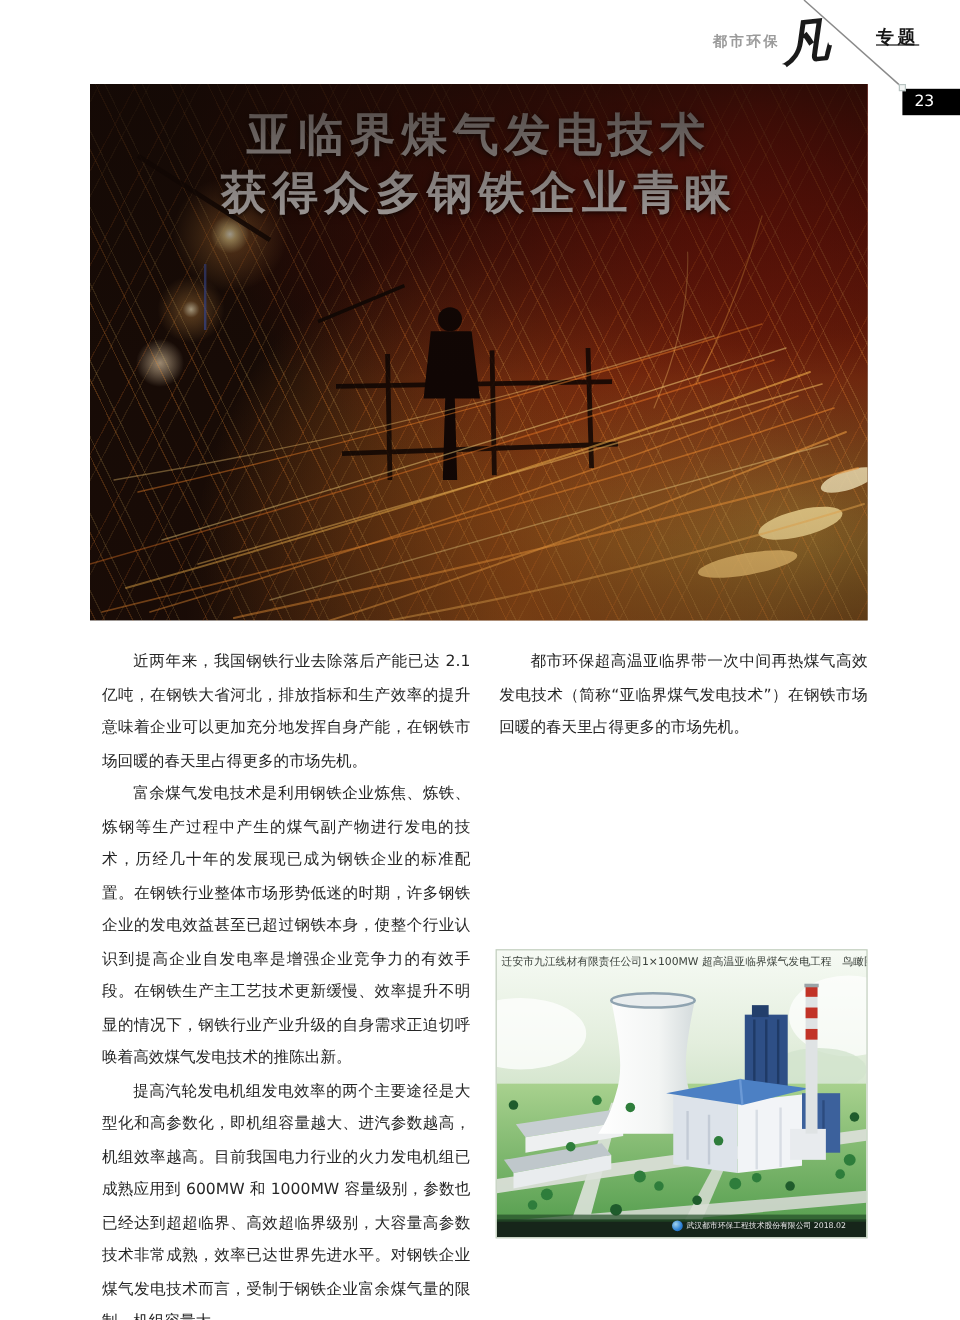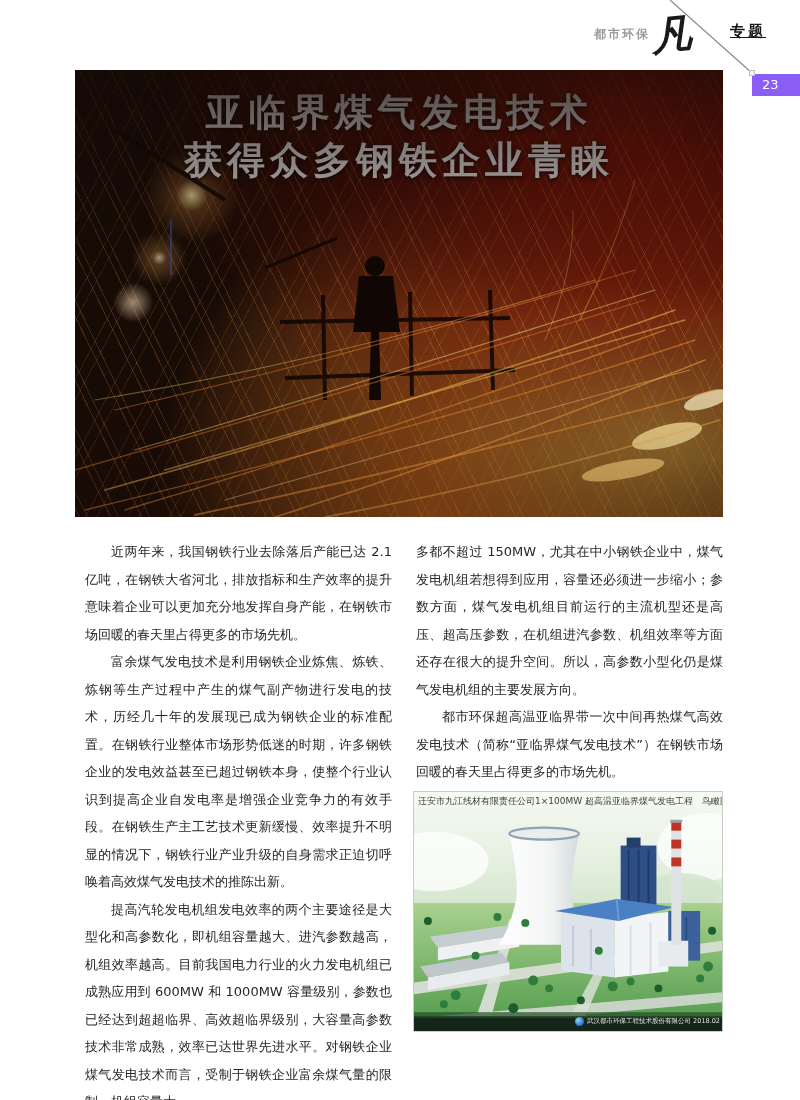--- a/index.html
+++ b/index.html
@@ -18,21 +18,21 @@
     font-family:"DejaVu Serif","Liberation Serif",serif;
     font-style:italic;font-weight:bold;transform:rotate(-6deg);
   }
   .header-line-svg{position:absolute;left:640px;top:0;width:160px;height:100px;}
   .section-label{
     position:absolute;left:730px;top:22px;font-size:15px;color:#161616;
     font-weight:bold;letter-spacing:3px;text-decoration:underline;
   }
   .page-num-box{
     position:absolute;left:752px;top:74px;width:48px;height:22px;
-    background:#8b5cf6;color:#ffffff;font-size:13px;line-height:22px;
+    background:#000000;color:#ffffff;font-size:13px;line-height:22px;
     padding-left:10px;box-sizing:border-box;
   }
   .page-num-box .corner-sq{
     position:absolute;left:-3px;top:-4px;width:6px;height:6px;
     background:#f2f4f3;border:1px solid #b9c4c2;box-sizing:border-box;
   }
   
   .hero{
     position:absolute;left:75px;top:70px;width:648px;height:447px;
     background:
@@ -82,21 +82,21 @@
   .figure{
     position:absolute;left:413px;top:791px;width:310px;height:241px;
     background:#eef4ec;border:1px solid #c3cfc0;box-sizing:border-box;overflow:hidden;
   }
   .figure-svg{position:absolute;inset:0;width:100%;height:100%;}
   .figure-caption{
     position:absolute;left:4px;top:3px;right:2px;font-size:9px;color:#3a403a;
     white-space:nowrap;letter-spacing:0;
   }
   .figure-watermark{
-    position:absolute;right:2px;bottom:5px;font-size:6.5px;color:rgba(255,255,255,.88);
+    position:absolute;right:17px;bottom:5px;font-size:6.5px;color:rgba(255,255,255,.88);
     display:flex;align-items:center;gap:3px;
   }
   .wm-logo{
     display:inline-block;width:9px;height:9px;border-radius:50%;
     background:radial-gradient(circle at 35% 35%, #9fd2f0 0%, #2b7fd4 60%, #1b5ea6 100%);
   }
 </style>
 </head>
 <body>
 
@@ -168,21 +168,20 @@
   <div class="hero-shade"></div>
 </div>
 
 <div class="article">
   <div class="col">
     <p class="indent">近两年来，我国钢铁行业去除落后产能已达 2.1 亿吨，在钢铁大省河北，排放指标和生产效率的提升意味着企业可以更加充分地发挥自身产能，在钢铁市场回暖的春天里占得更多的市场先机。</p>
     <p class="indent">富余煤气发电技术是利用钢铁企业炼焦、炼铁、炼钢等生产过程中产生的煤气副产物进行发电的技术，历经几十年的发展现已成为钢铁企业的标准配置。在钢铁行业整体市场形势低迷的时期，许多钢铁企业的发电效益甚至已超过钢铁本身，使整个行业认识到提高企业自发电率是增强企业竞争力的有效手段。在钢铁生产主工艺技术更新缓慢、效率提升不明显的情况下，钢铁行业产业升级的自身需求正迫切呼唤着高效煤气发电技术的推陈出新。</p>
     <p class="indent">提高汽轮发电机组发电效率的两个主要途径是大型化和高参数化，即机组容量越大、进汽参数越高，机组效率越高。目前我国电力行业的火力发电机组已成熟应用到 600MW 和 1000MW 容量级别，参数也已经达到超超临界、高效超临界级别，大容量高参数技术非常成熟，效率已达世界先进水平。对钢铁企业煤气发电技术而言，受制于钢铁企业富余煤气量的限制，机组容量大</p>
   </div>
   <div class="col">
-    <p>多都不超过 150MW，尤其在中小钢铁企业中，煤气发电机组若想得到应用，容量还必须进一步缩小；参数方面，煤气发电机组目前运行的主流机型还是高压、超高压参数，在机组进汽参数、机组效率等方面还存在很大的提升空间。所以，高参数小型化仍是煤气发电机组的主要发展方向。</p>
     <p class="indent">都市环保超高温亚临界带一次中间再热煤气高效发电技术（简称“亚临界煤气发电技术”）在钢铁市场回暖的春天里占得更多的市场先机。</p>
   </div>
 </div>
 
 <div class="figure">
   <svg class="figure-svg" viewBox="0 0 310 241" preserveAspectRatio="none">
     <defs>
       <linearGradient id="sky" x1="0" y1="0" x2="0" y2="1">
         <stop offset="0" stop-color="#f6faf4"></stop>
         <stop offset=".6" stop-color="#e3eedd"></stop>

